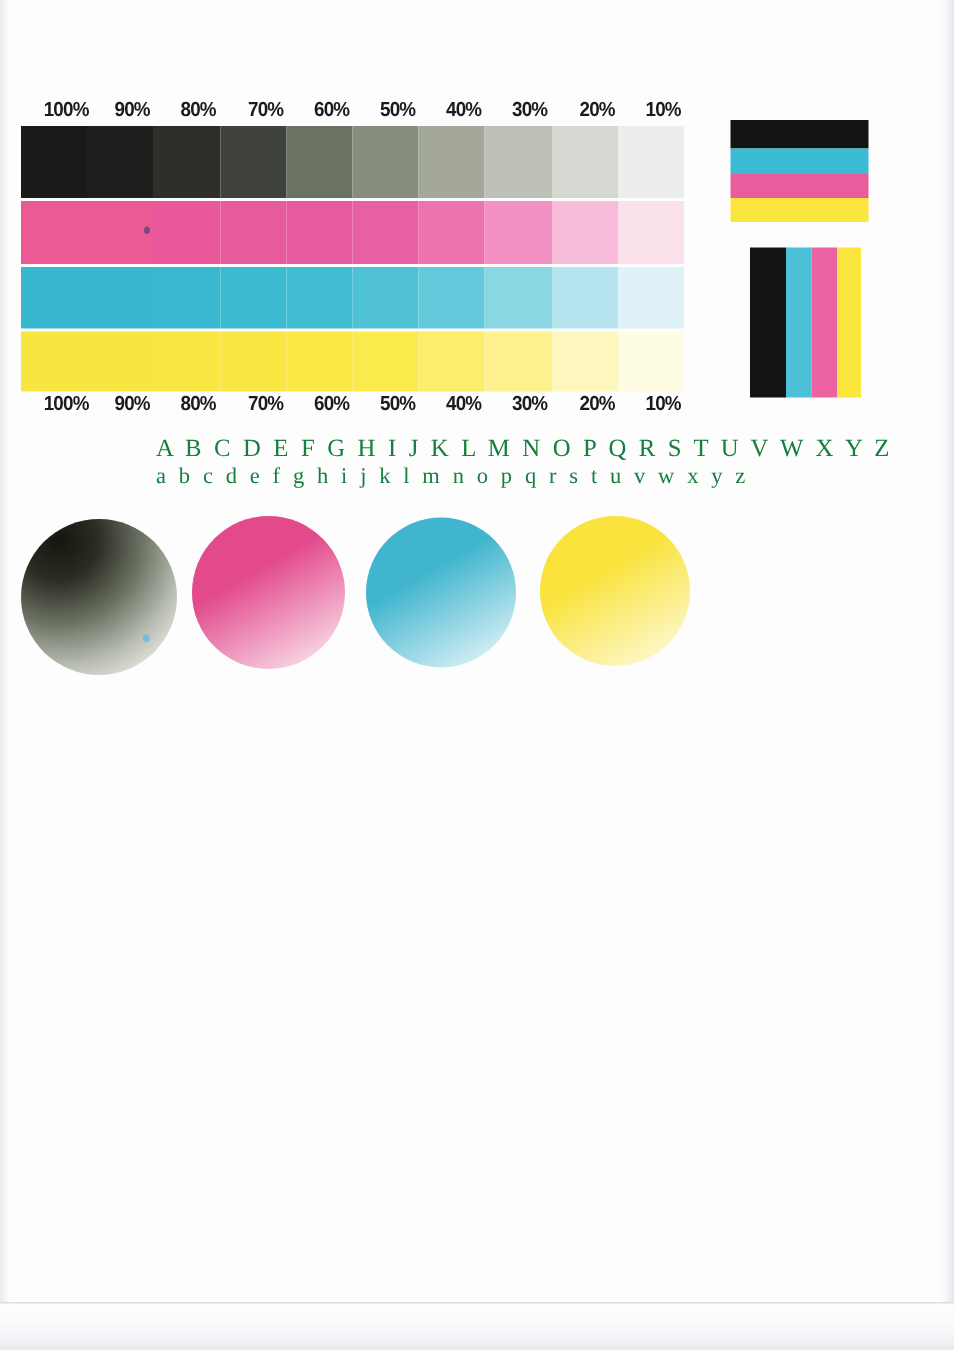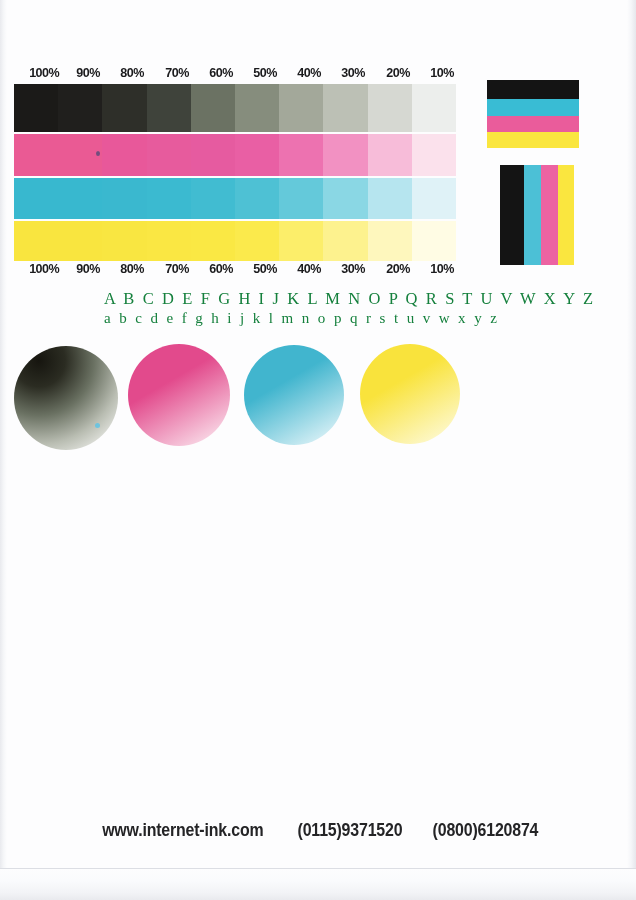--- a/index.html
+++ b/index.html
@@ -320,17 +320,14 @@
     </div>
 
   <div class="vbars" id="vbars">
       <div class="vbar" style="background: rgb(20, 20, 20); width: 24px;"></div>
       <div class="vbar" style="background: rgb(76, 192, 214); width: 17px;"></div>
       <div class="vbar" style="background: rgb(236, 99, 162); width: 17px;"></div>
       <div class="vbar" style="background: rgb(250, 230, 63); width: 16px;"></div>
     </div>
 
 
-  <div class="footer">
-    <span>www.internet-ink.com</span><span class="gap"></span><span>(0115)9371520</span><span class="gap"></span><span>(0800)6120874</span>
-  </div>
 
 </div>
 
 </body></html>

